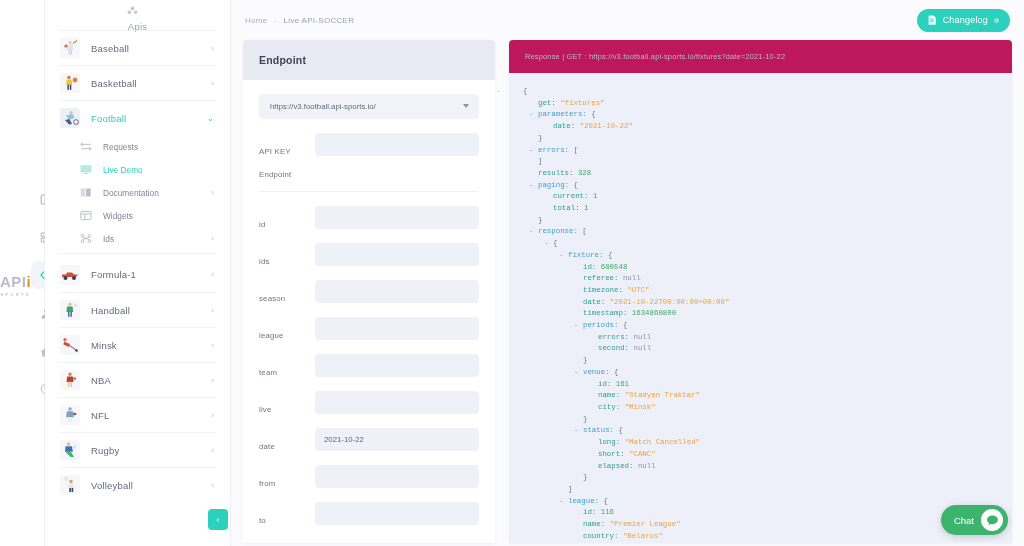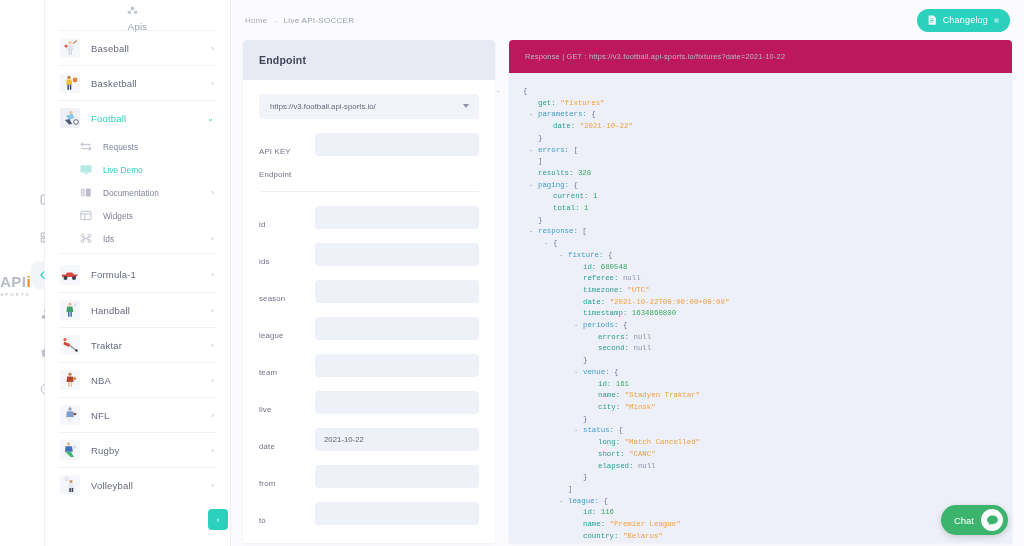--- a/index.html
+++ b/index.html
@@ -402,21 +402,21 @@
       <div class="sb-item">
         <span class="sb-ic">
           <svg width="20" height="20" viewBox="0 0 20 20">
               <rect width="20" height="20" fill="#f6f7fa" rx="2"></rect>
               <circle cx="5" cy="4.5" r="1.6" fill="#d8604f"></circle>
               <path d="M4 6.5 L10 9 L9 12 L3.5 9.5z" fill="#cf4d3c"></path>
               <path d="M9 10 L16 15" stroke="#8f9099" stroke-width="1.4"></path>
               <circle cx="16.5" cy="15.5" r="1.3" fill="#3c4150"></circle>
             </svg>
         </span>
-        <span class="sb-label">Traktar</span>
+        <span class="sb-label">Minsk</span>
         <span class="sb-chev">›</span>
       </div>
 
       <div class="sb-item">
         <span class="sb-ic">
           <svg width="20" height="20" viewBox="0 0 20 20">
               <rect width="20" height="20" fill="#f6f7fa" rx="2"></rect>
               <circle cx="10" cy="4.2" r="1.7" fill="#c58a55"></circle>
               <path d="M7.2 6.4h5.6l.7 5.6H6.5z" fill="#b8422f"></path>
               <rect x="8" y="11.8" width="1.6" height="5" fill="#e8c69e"></rect>

